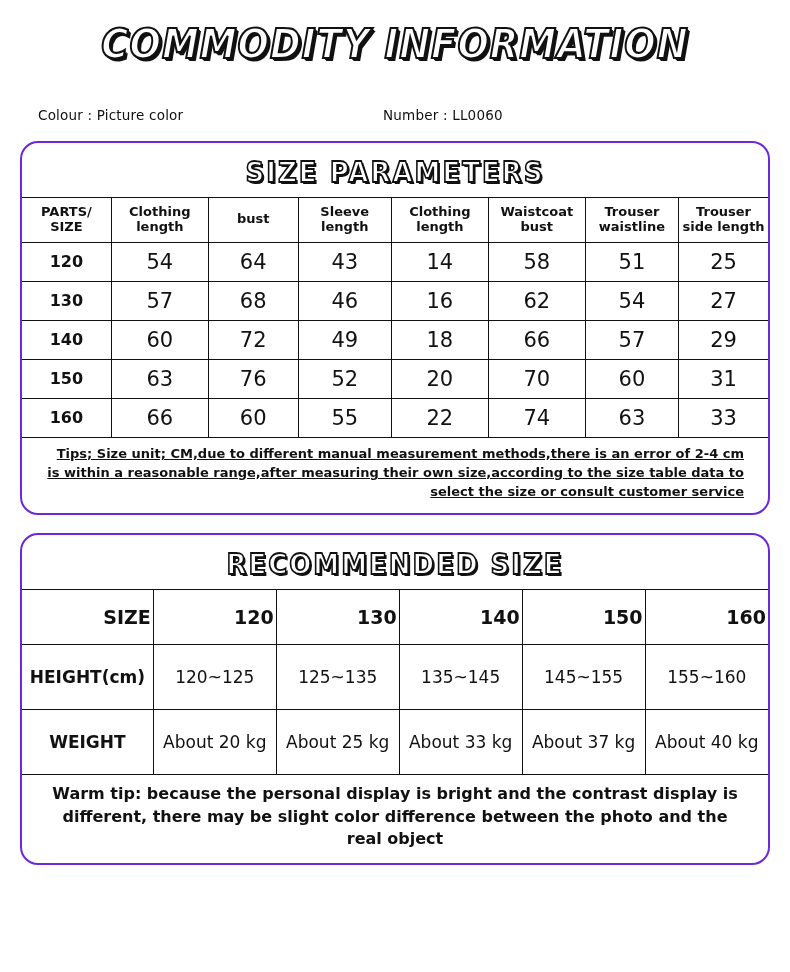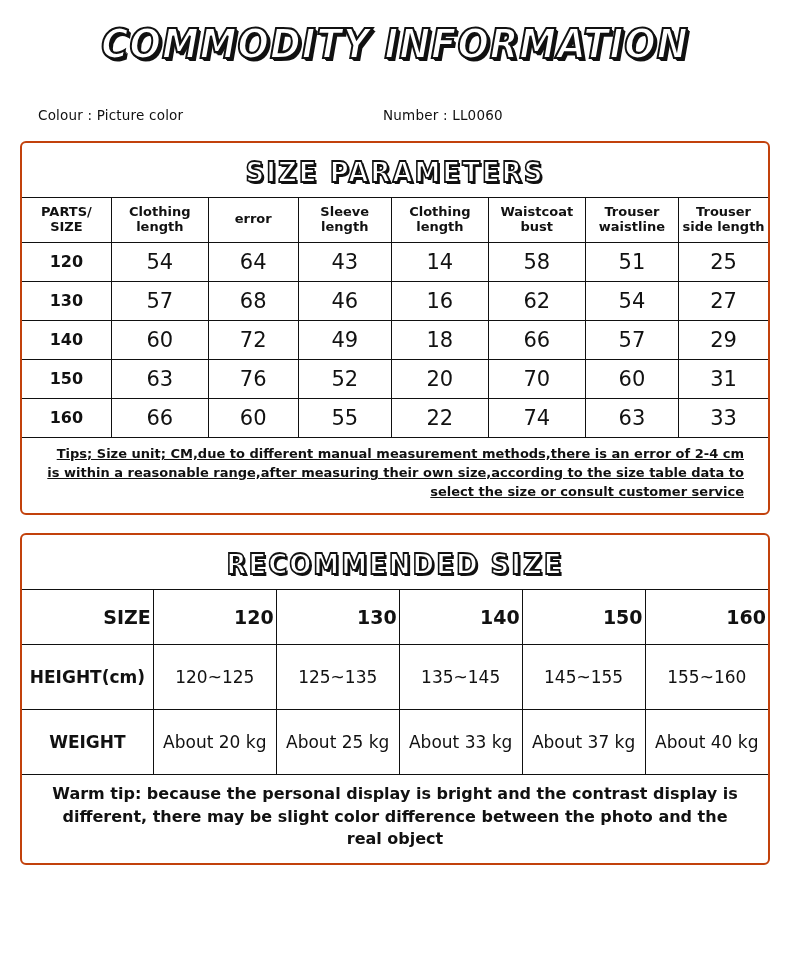--- a/index.html
+++ b/index.html
@@ -42,22 +42,22 @@
     font-size: 13.5px;
     font-weight: normal;
     letter-spacing: 0.2px;
   }
   .meta-colour { width: 345px; }
   .meta-number { }
 
   
   .card {
     margin: 18px 20px 0 20px;
-    border: 2px solid #c2410c;
-    border-radius: 6px;
+    border: 2px solid #6d28d9;
+    border-radius: 18px;
     overflow: hidden;
     background: #fff;
   }
   .card-title {
     text-align: center;
     font-size: 26px;
     font-weight: bold;
     letter-spacing: 2px;
     padding: 14px 0 10px 0;
     color: #ffffff;
@@ -144,21 +144,21 @@
   <div class="meta-number">Number : LL0060</div>
 </div>
 
 <div class="card">
   <div class="card-title">SIZE PARAMETERS</div>
   <table class="size-table">
     <tbody>
         <tr>
       <th style="width:12%">PARTS/ SIZE</th>
       <th style="width:13%">Clothing length</th>
-      <th style="width:12%">error</th>
+      <th style="width:12%">bust</th>
       <th style="width:12.5%">Sleeve length</th>
       <th style="width:13%">Clothing length</th>
       <th style="width:13%">Waistcoat bust</th>
       <th style="width:12.5%">Trouser waistline</th>
       <th style="width:12%">Trouser side length</th>
     </tr>
     <tr>
       <td class="rowhead">120</td>
       <td>54</td>
       <td>64</td>

